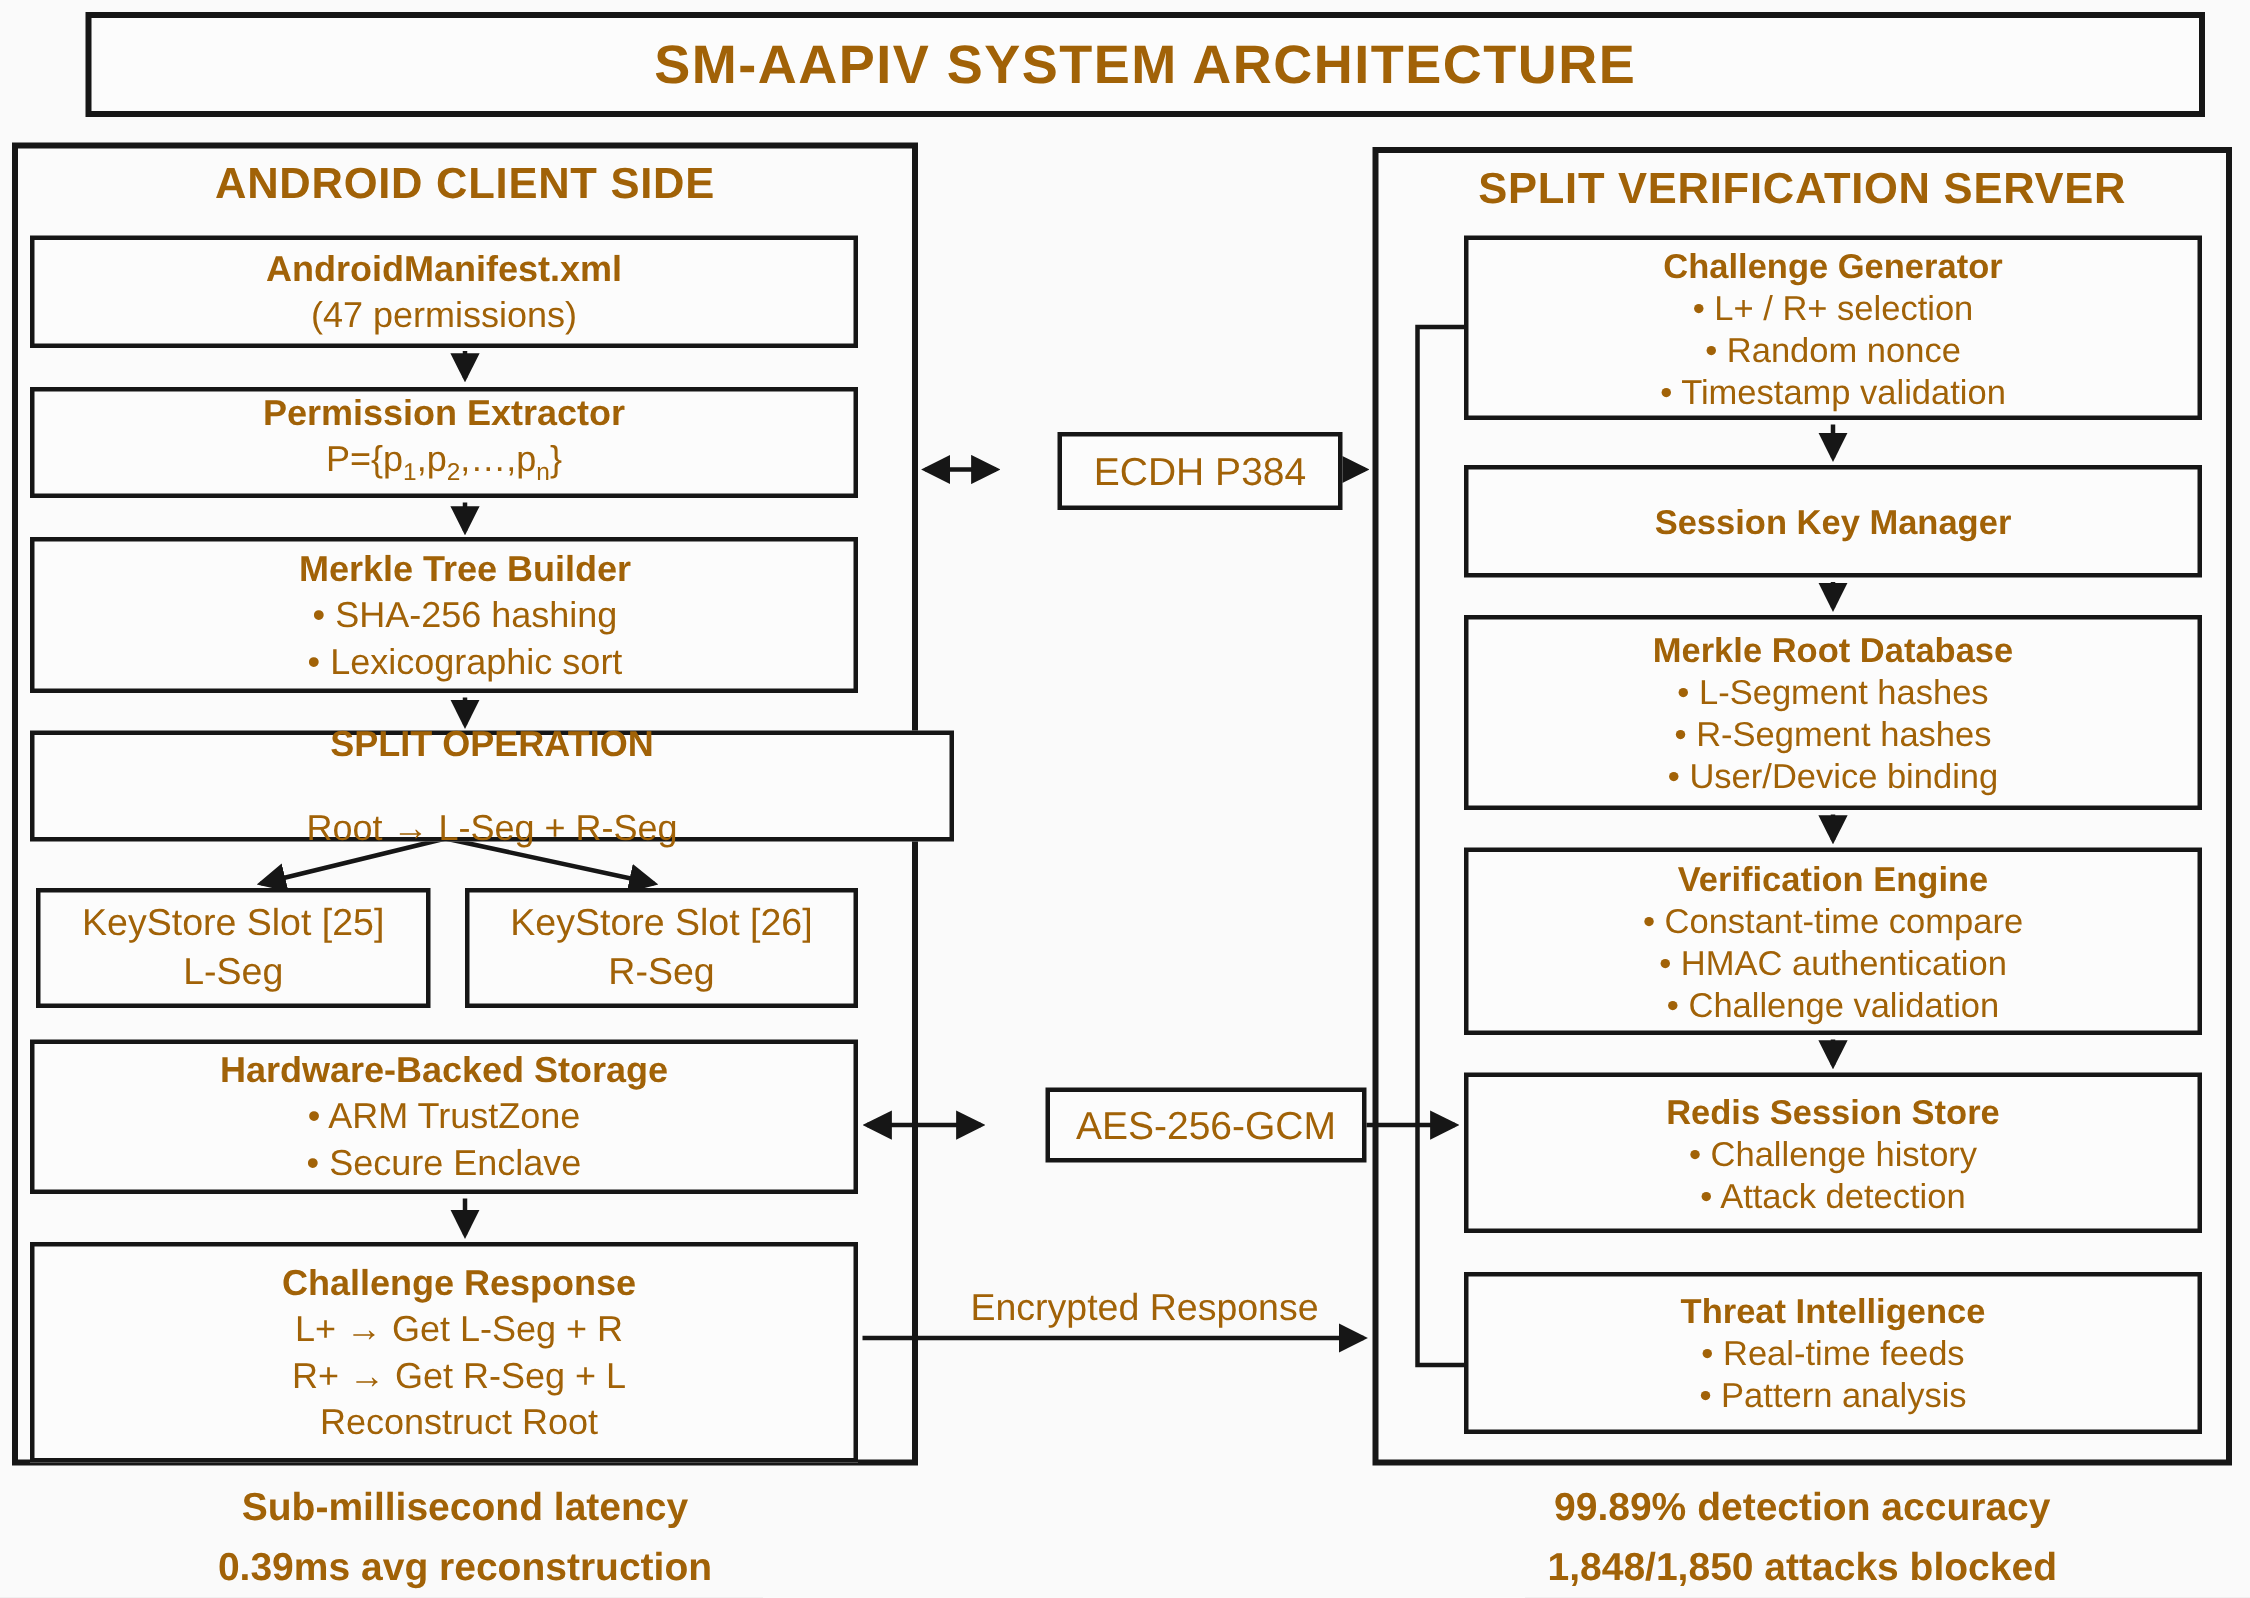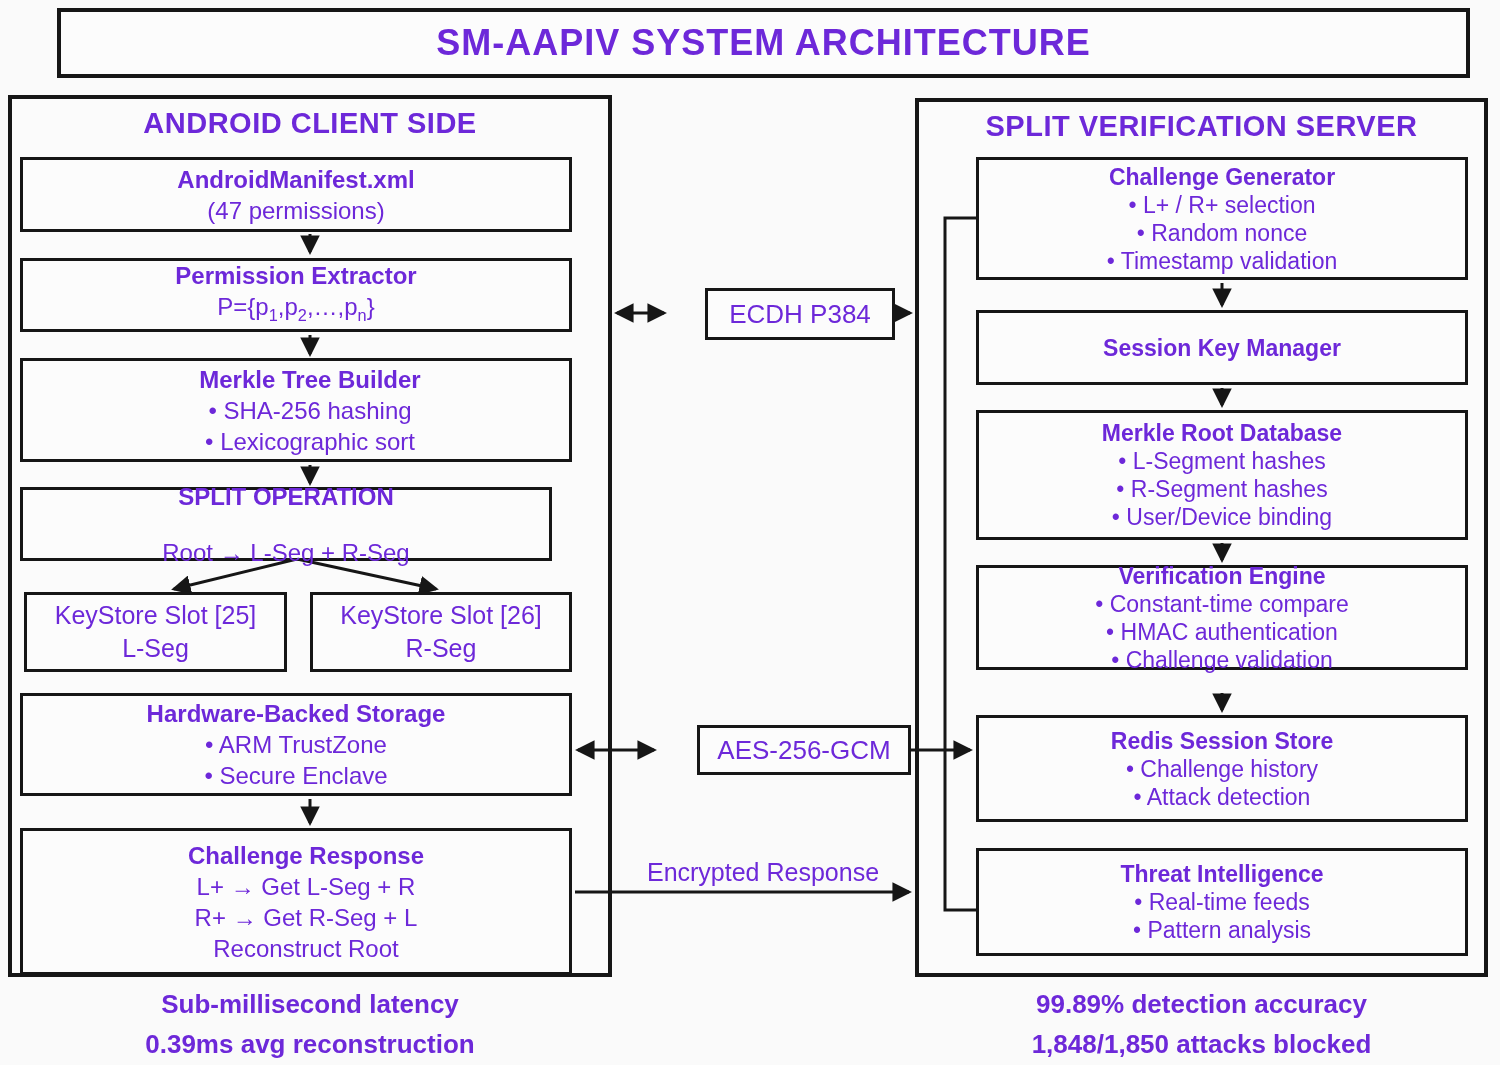--- a/index.html
+++ b/index.html
@@ -1,19 +1,19 @@
 <!DOCTYPE html>
 <html><head>
 <meta charset="utf-8">
 <style>
   html,body { margin:0; padding:0; background:#e8e8e8; }
   .canvas {
     position:relative; width:1500px; height:1065px;
     background:#fafafa; overflow:hidden;
-    font-family:"Liberation Sans", sans-serif; color:#6d28d9;
+    font-family:"Liberation Sans", sans-serif; color:#a16207;
   }
   .layer { position:absolute; left:0; top:0; }
   .panel { position:absolute; border:4px solid #161616; background:#fbfbfb; box-sizing:border-box; z-index:0; }
   .arrows { z-index:1; }
   .titlebox {
     position:absolute; left:57px; top:8px; width:1413px; height:70px;
     border:4px solid #161616; background:#fcfcfc; box-sizing:border-box;
     display:flex; align-items:center; justify-content:center;
     font-size:36px; font-weight:bold; letter-spacing:1px; z-index:2;
   }
@@ -102,21 +102,21 @@
     <div class="title">Permission Extractor</div>
     <div class="line"><span>P={p</span><sub>1</sub><span>,p</span><sub>2</sub><span>,…,p</span><sub>n</sub><span>}</span></div>
   </div>
 
   <div class="box lbox" style="left:20px; top:358px; width:552px; height:104px;padding-left:28px;">
     <div class="title">Merkle Tree Builder</div>
     <div class="line">• SHA-256 hashing</div>
     <div class="line">• Lexicographic sort</div>
   </div>
 
-  <div class="box lbox" style="left:20px; top:487px; width:532px; height:74px;gap:25px;">
+  <div class="box lbox" style="left:20px; top:487px; width:616px; height:74px;gap:25px;">
     <div class="title">SPLIT OPERATION</div>
     <div class="line">Root → L-Seg + R-Seg</div>
   </div>
 
   <div class="box kbox" style="left:24px; top:592px; width:263px; height:80px;">
     <div class="line">KeyStore Slot [25]</div>
     <div class="line">L-Seg</div>
   </div>
   <div class="box kbox" style="left:310px; top:592px; width:262px; height:80px;">
     <div class="line">KeyStore Slot [26]</div>
@@ -155,21 +155,21 @@
     <div class="title">Session Key Manager</div>
   </div>
 
   <div class="box rbox" style="left:976px; top:410px; width:492px; height:130px;">
     <div class="title">Merkle Root Database</div>
     <div class="line">• L-Segment hashes</div>
     <div class="line">• R-Segment hashes</div>
     <div class="line">• User/Device binding</div>
   </div>
 
-  <div class="box rbox" style="left:976px; top:565px; width:492px; height:105px;">
+  <div class="box rbox" style="left:976px; top:565px; width:492px; height:125px;">
     <div class="title">Verification Engine</div>
     <div class="line">• Constant-time compare</div>
     <div class="line">• HMAC authentication</div>
     <div class="line">• Challenge validation</div>
   </div>
 
   <div class="box rbox" style="left:976px; top:715px; width:492px; height:107px;">
     <div class="title">Redis Session Store</div>
     <div class="line">• Challenge history</div>
     <div class="line">• Attack detection</div>

